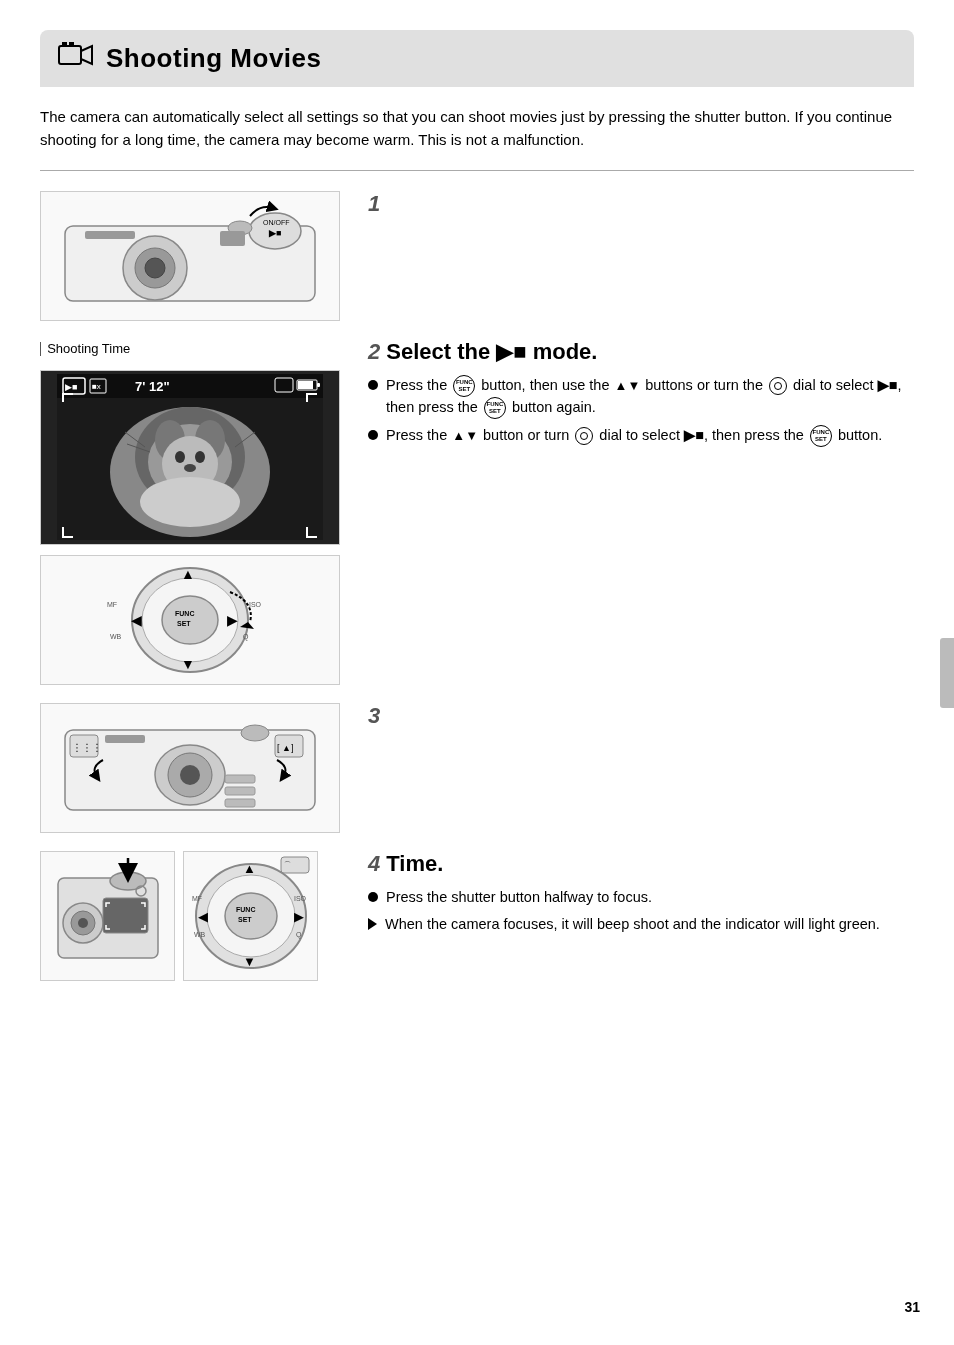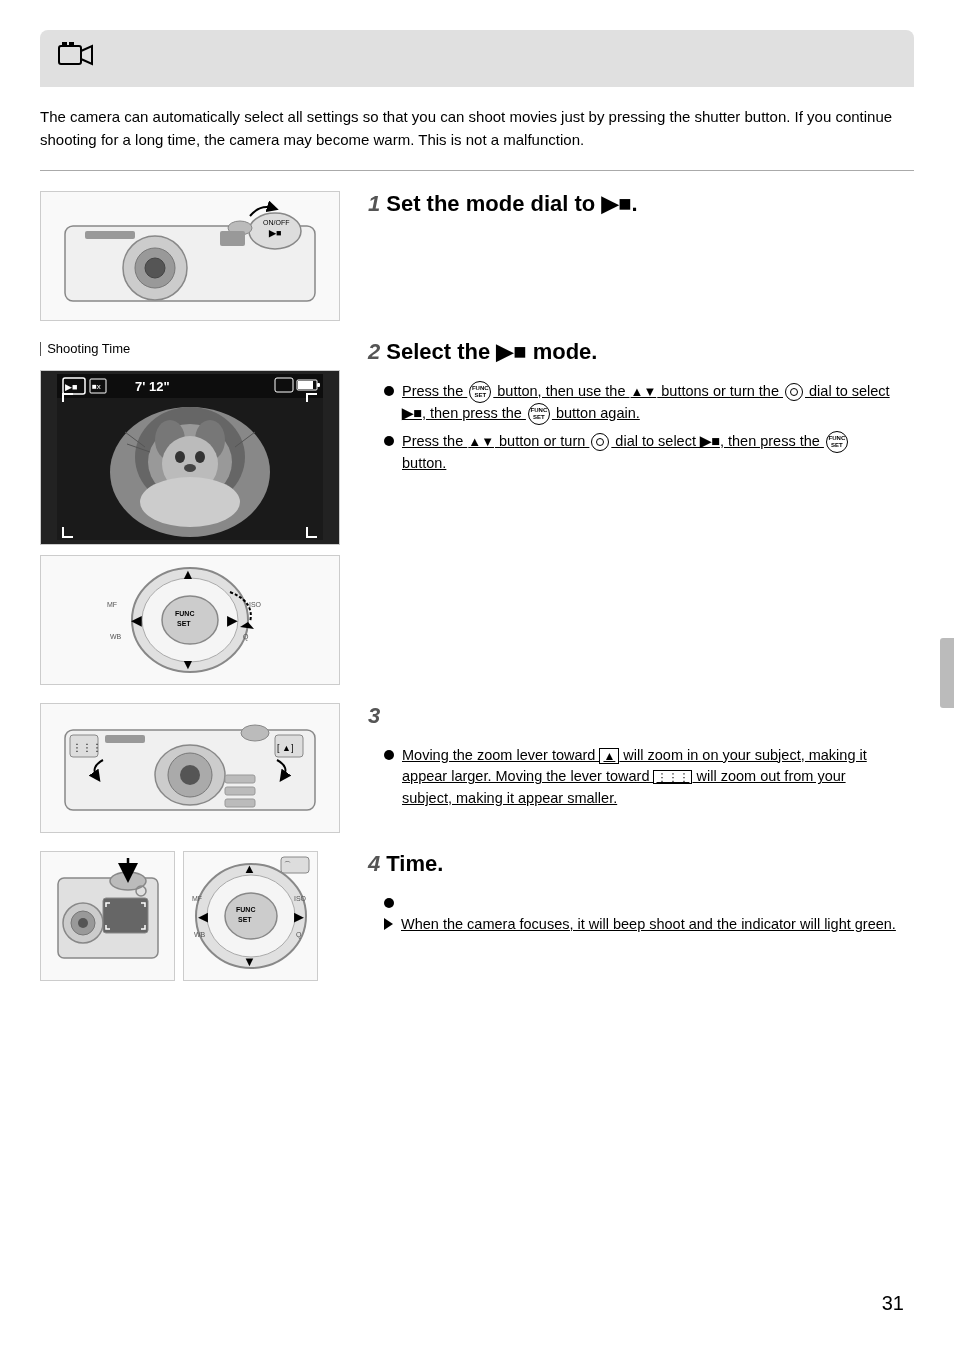--- a/index.html
+++ b/index.html
@@ -77,22 +77,21 @@
     }
     .step-title-block {
       display: flex;
       align-items: baseline;
       margin-bottom: 10px;
       flex-wrap: wrap;
     }
     .bullet-list {
       list-style: none;
       padding: 0;
-      margin: 16px;
-      text-decoration: underline;
+      margin: 0;
     }
     .bullet-list li {
       display: flex;
       align-items: flex-start;
       margin-bottom: 6px;
       font-size: 14.5px;
       line-height: 1.5;
     }
     .bullet-dot {
       width: 10px;
@@ -164,23 +163,23 @@
     }
     .icon-updown {
       font-size: 13px;
       vertical-align: middle;
       margin: 0 1px;
     }
     
     .page-number {
       position: absolute;
       bottom: 30px;
-      right: 50px;
-      font-size: 20px;
-      font-weight: normal;
+      right: 34px;
+      font-size: 14px;
+      font-weight: bold;
     }
     
     .right-tab {
       position: absolute;
       right: 0;
       top: 50%;
       transform: translateY(-50%);
       width: 14px;
       height: 70px;
       background: #bbb;
@@ -203,20 +202,21 @@
 
   <div class="header-box">
     <span class="header-icon">
       <svg width="36" height="30" viewBox="0 0 36 30">
         <rect x="1" y="6" width="22" height="18" rx="2" fill="none" stroke="#000" stroke-width="2"></rect>
         <polygon points="23,11 34,6 34,24 23,19" fill="none" stroke="#000" stroke-width="2"></polygon>
         <rect x="4" y="2" width="5" height="5" fill="#000"></rect>
         <rect x="11" y="2" width="5" height="5" fill="#000"></rect>
       </svg>
     </span>
+    <span class="header-title">Shooting Movies</span>
   </div>
 
   <p class="intro">The camera can automatically select all settings so that you can shoot movies just by pressing the shutter button. If you continue shooting for a long time, the camera may become warm. This is not a malfunction.</p>
 
   <div class="step-row">
     <div class="step-images">
       <div class="img-box" style="height:130px;">
         <svg width="270" height="120" viewBox="0 0 270 120">
 
           <rect x="10" y="30" width="250" height="75" rx="8" fill="#f0f0f0" stroke="#888" stroke-width="1.5"></rect>
@@ -242,23 +242,20 @@
 
           <rect x="30" y="35" width="50" height="8" rx="2" fill="#999"></rect>
 
           <rect x="165" y="35" width="25" height="15" rx="2" fill="#999"></rect>
         </svg>
       </div>
     </div>
     <div class="step-content">
       <div class="step-title-block">
         <span class="step-number">1</span>
-        <span class="step-title">
-          Set the mode dial to&nbsp;<span style="font-weight:bold;">▶■</span>.
-        </span>
       </div>
     </div>
   </div>
 
   <div class="step-row">
     <div class="step-images">
 
       <div style="margin-bottom:4px;">
         <span class="label-line"></span>
         <span style="font-size:13px;">Shooting Time</span>
@@ -402,28 +399,20 @@
               <path d="M0,0 L6,3 L0,6 Z" fill="#000"></path>
             </marker>
           </defs>
         </svg>
       </div>
     </div>
     <div class="step-content">
       <div class="step-title-block">
         <span class="step-number">3</span>
       </div>
-      <ul class="bullet-list">
-        <li>
-          <span class="bullet-dot"></span>
-          <span>
-            Moving the zoom lever toward <span style="border:1.5px solid #000;padding:0 3px;font-size:12px;vertical-align:middle;">▲</span> will zoom in on your subject, making it appear larger. Moving the lever toward <span style="border:1.5px solid #000;padding:0 2px;font-size:11px;vertical-align:middle;">⋮⋮⋮</span> will zoom out from your subject, making it appear smaller.
-          </span>
-        </li>
-      </ul>
     </div>
   </div>
 
   <div class="step-row">
     <div class="step-images">
       <div style="display:flex; flex-direction:row; gap:8px;">
 
         <div class="img-box" style="height:130px; width:135px;">
           <svg width="130" height="125" viewBox="0 0 130 125">
 
@@ -480,20 +469,21 @@
       </div>
     </div>
     <div class="step-content">
       <div class="step-title-block">
         <span class="step-number">4</span>
         <span class="step-title">Time.</span>
       </div>
       <ul class="bullet-list">
         <li>
           <span class="bullet-dot"></span>
+          <span>Press the shutter button halfway to focus.</span>
         </li>
         <li>
           <span class="bullet-arrow"></span>
           <span>When the camera focuses, it will beep shoot and the indicator will light green.</span>
         </li>
       </ul>
     </div>
   </div>
 
   <div class="page-number">31</div>

